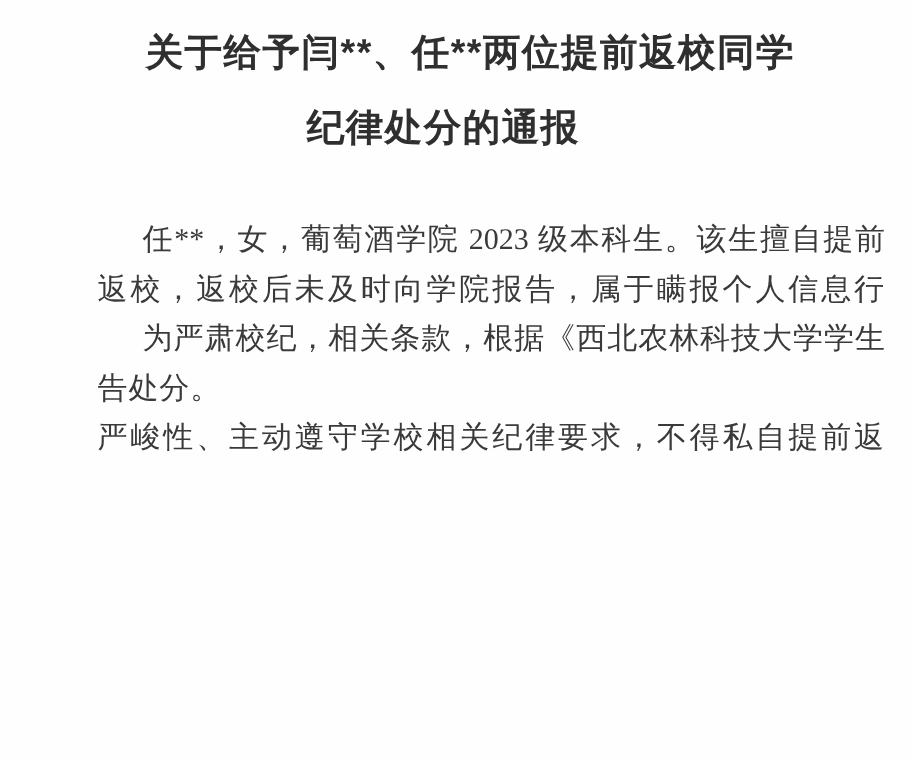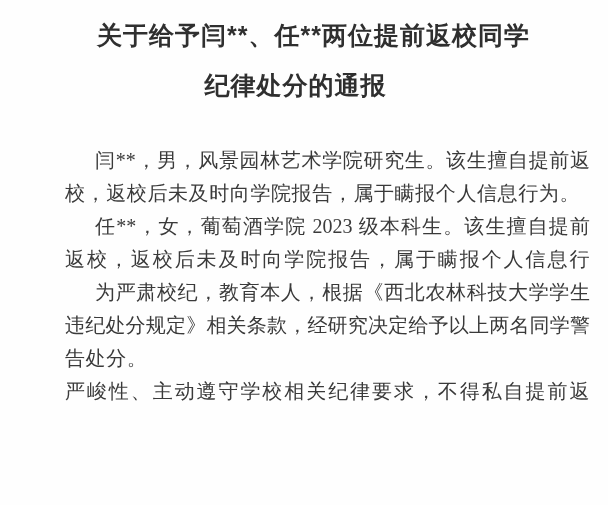--- a/index.html
+++ b/index.html
@@ -69,33 +69,28 @@
 
 <div class="page">
 
   <header class="title">
     <div class="title-line t1">关于给予闫**、任**两位提前返校同学</div>
     <div class="title-line t2">纪律处分的通报</div>
   </header>
 
   <section class="notice-body">
 
-    <div class="para">
-      <div class="line indent">闫**，男，风景园林艺术学院研究生。该生擅自提前返</div>
-      <div class="line last">校，返校后未及时向学院报告，属于瞒报个人信息行为。</div>
-    </div>
 
     <div class="para">
       <div class="line indent">任**，女，葡萄酒学院 2023 级本科生。该生擅自提前</div>
       <div class="line last">返校，返校后未及时向学院报告，属于瞒报个人信息行为。</div>
     </div>
 
     <div class="para">
-      <div class="line indent">为严肃校纪，教育本人，根据《西北农林科技大学学生</div>
-      <div class="line">违纪处分规定》相关条款，经研究决定给予以上两名同学警</div>
+      <div class="line indent">为严肃校纪，相关条款，根据《西北农林科技大学学生</div>
       <div class="line last">告处分。</div>
     </div>
 
     <div class="para">
       <div class="line last">严峻性、主动遵守学校相关纪律要求，不得私自提前返校。</div>
     </div>
 
   </section>
 
 </div>

